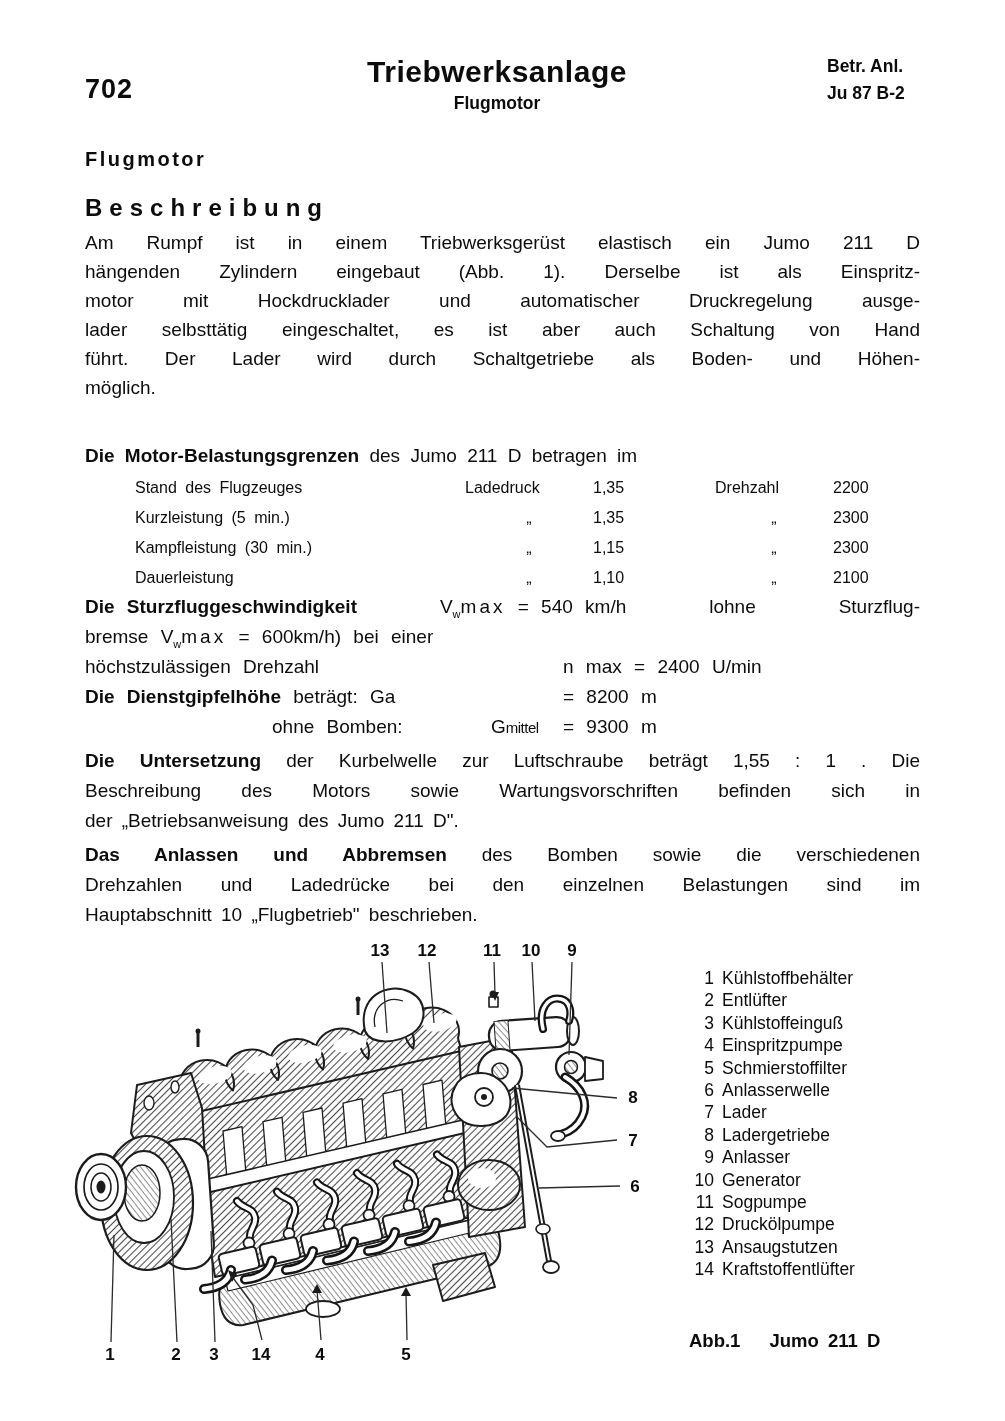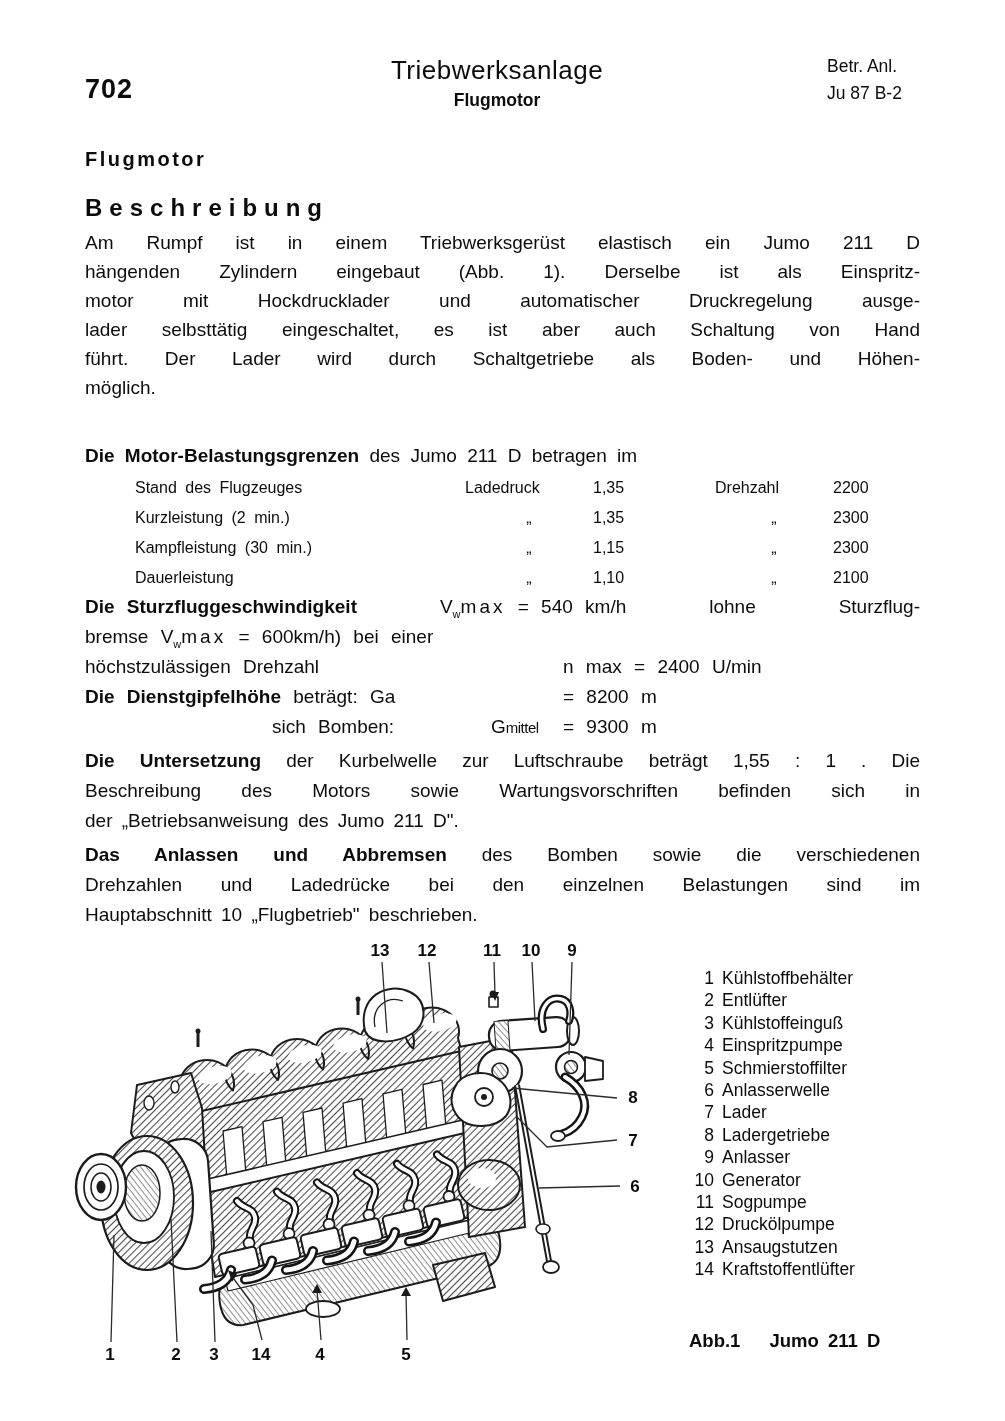--- a/index.html
+++ b/index.html
@@ -6,23 +6,23 @@
   body{
     width:1005px;height:1421px;position:relative;overflow:hidden;
     background:#ffffff;color:#0c0c0c;
     font-family:"Liberation Sans",sans-serif;
   }
   .abs{position:absolute}
   .b{font-weight:bold}
   
   .hdr-left{left:85px;top:74px;font-size:27px;font-weight:bold;letter-spacing:1px}
   .hdr-center{left:252px;top:55px;width:490px;text-align:center}
-  .hdr-title{font-size:26px;font-weight:normal;letter-spacing:.5px}
+  .hdr-title{font-size:30px;font-weight:bold;letter-spacing:.5px}
   .hdr-sub{font-size:17.5px;font-weight:bold;margin-top:4px}
-  .hdr-right{left:827px;top:53px;font-size:17.5px;font-weight:normal;line-height:27px}
+  .hdr-right{left:827px;top:53px;font-size:17.5px;font-weight:bold;line-height:27px}
   
   .sec-h{left:85px;top:148px;margin:0;font-size:20px;font-weight:bold;letter-spacing:2.5px}
   .sub-h{left:85px;top:194px;margin:0;font-size:24px;font-weight:bold;letter-spacing:7px}
   
   .para{left:85px;width:835px;font-size:19px;word-spacing:4px}
   .para .jline,.para .lline{height:29px;line-height:29px;white-space:normal}
   .jline{text-align:justify;text-align-last:justify}
   .lline{text-align:left}
   
   .limits-intro{left:85px;top:441px;width:835px;font-size:19px;word-spacing:5px;line-height:30px}
@@ -89,21 +89,21 @@
       <span class="tc-ind"></span>
       <span class="tc-name">Stand des Flugzeuges</span>
       <span class="tc-plab">Ladedruck</span>
       <span class="tc-pval">1,35</span>
       <span class="tc-gap"></span>
       <span class="tc-nlab">Drehzahl</span>
       <span class="tc-nval">2200</span>
     </div>
     <div class="trow">
       <span class="tc-ind"></span>
-      <span class="tc-name">Kurzleistung (2 min.)</span>
+      <span class="tc-name">Kurzleistung (5 min.)</span>
       <span class="tc-plab ctr">„</span>
       <span class="tc-pval">1,35</span>
       <span class="tc-gap"></span>
       <span class="tc-nlab ctr">„</span>
       <span class="tc-nval">2300</span>
     </div>
     <div class="trow">
       <span class="tc-ind"></span>
       <span class="tc-name">Kampfleistung (30 min.)</span>
       <span class="tc-plab ctr">„</span>
@@ -137,21 +137,21 @@
   <div class="dline">
     <span>höchstzulässigen Drehzahl</span>
     <span class="dval">n max = 2400 U/min</span>
   </div>
   <div class="dline">
     <span class="b">Die Dienstgipfelhöhe</span>
     <span>beträgt: Ga</span>
     <span class="dval">= 8200 m</span>
   </div>
   <div class="dline">
-    <span class="dx187">sich Bomben:</span>
+    <span class="dx187">ohne Bomben:</span>
     <span class="dx403"><span>G</span><span class="g-small">mittel</span></span>
     <span class="dval">= 9300 m</span>
   </div>
 </div>
 
 <div class="abs para2" style="top:746px">
   <div class="jline">
     <span class="b">Die Untersetzung</span>
     <span>der Kurbelwelle zur Luftschraube beträgt 1,55 : 1 . Die</span>
   </div>

